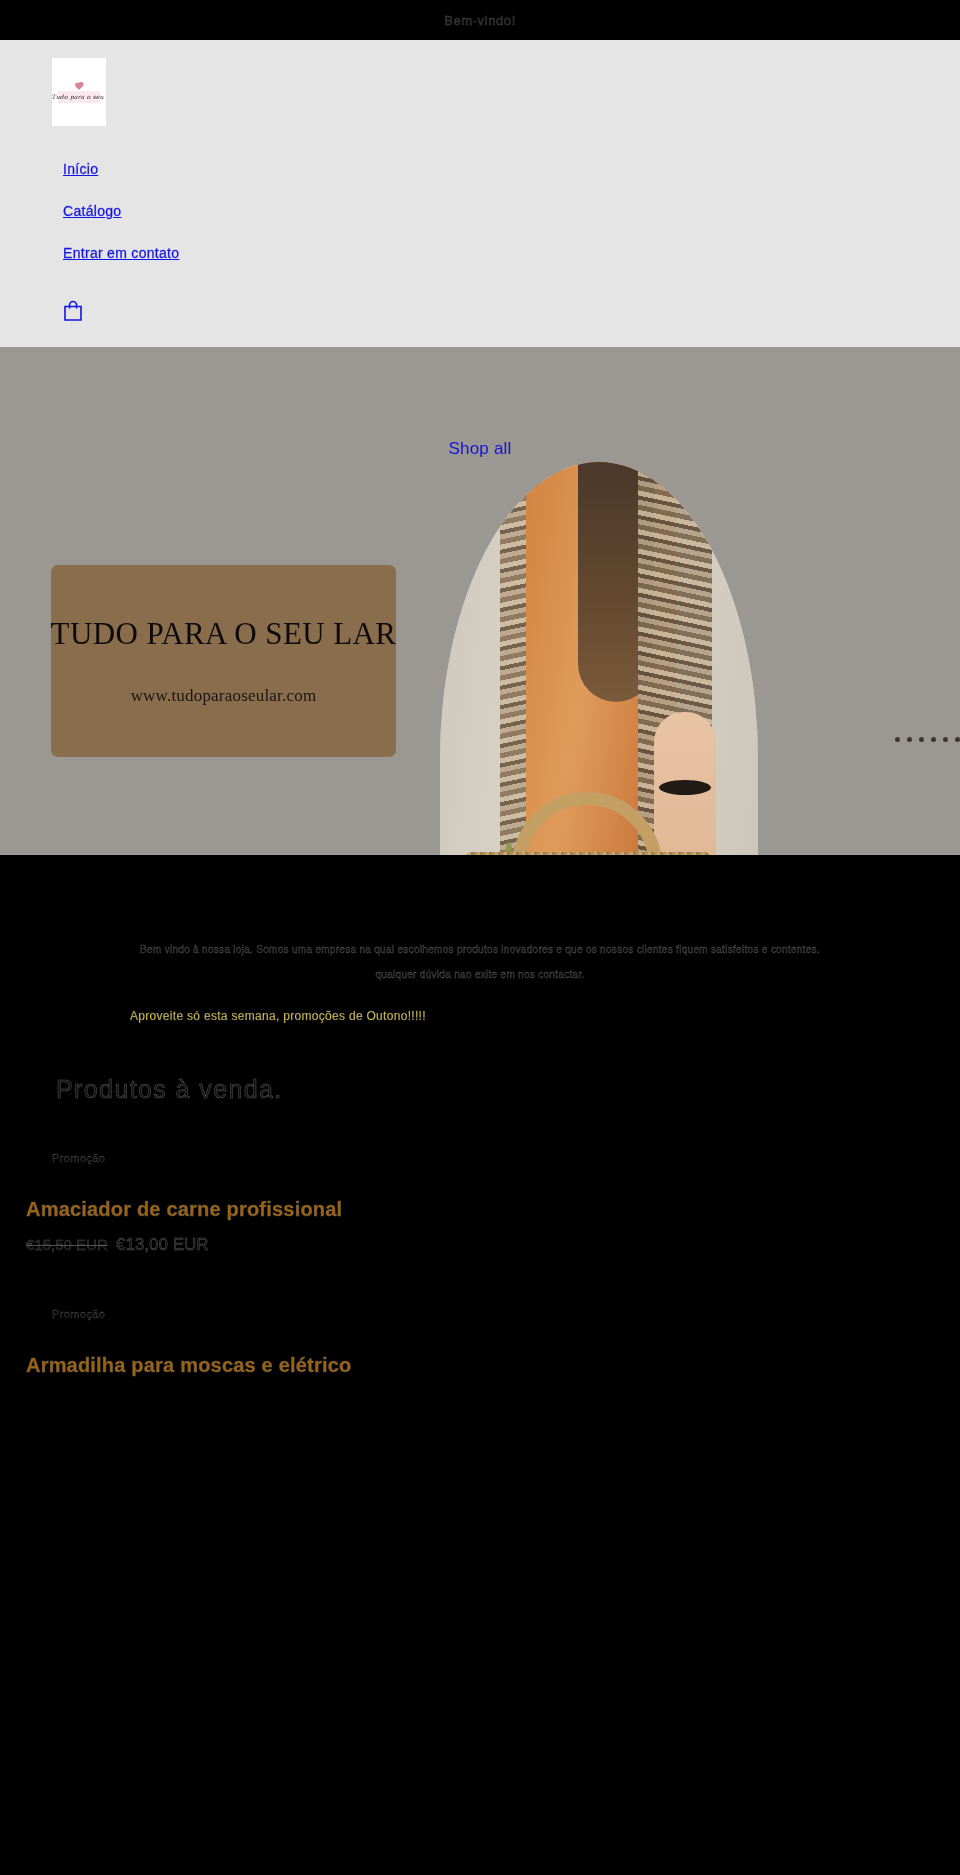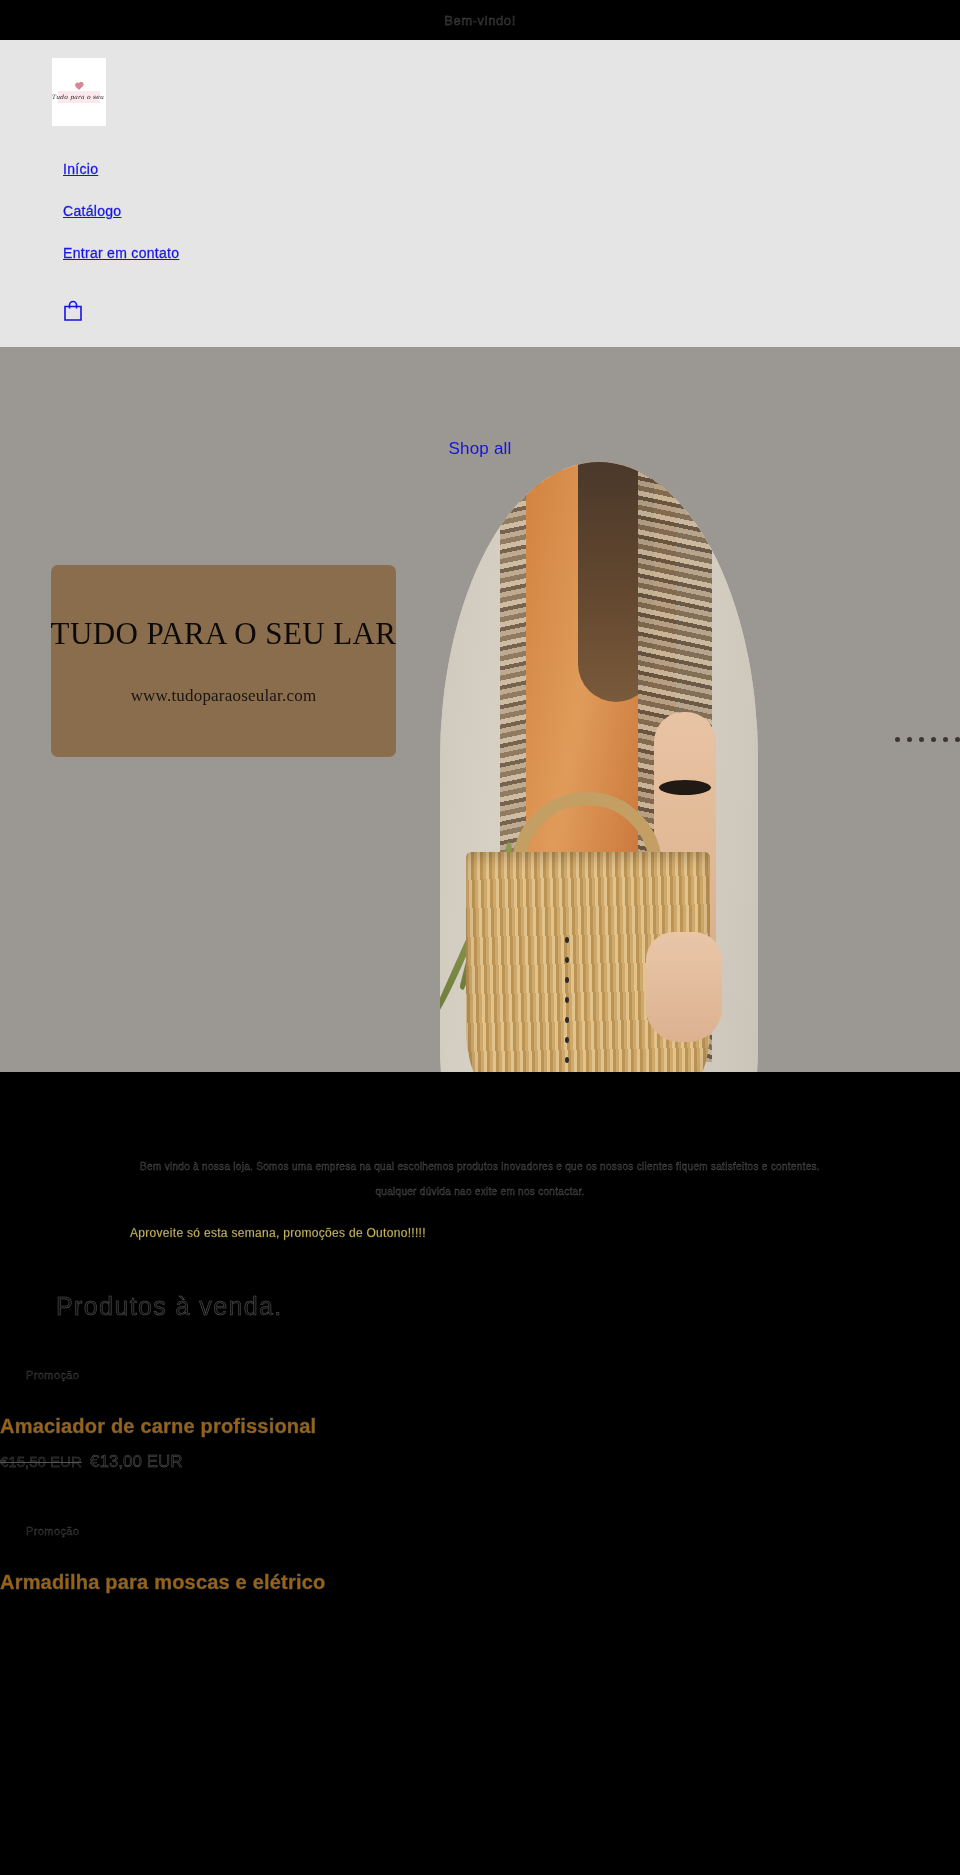--- a/index.html
+++ b/index.html
@@ -98,21 +98,21 @@
 
   .header-actions {
     margin-top: 26px;
     margin-left: 63px;
   }
   .cart-icon { display: block; }
 
   
   .hero {
     position: relative;
-    height: 725px;
+    height: 508px;
     background: #9b9792;
     overflow: hidden;
     padding-left: 32px;
   }
   .hero-shopall {
     position: absolute;
     left: 0; right: 0;
     top: 92px;
     text-align: center;
     color: #1414e0;
@@ -310,21 +310,21 @@
     padding-top: 52px;
   }
   .products-title {
     margin-left: 56px;
     font-size: 25px;
     color: #111;
     letter-spacing: 1.4px;
     -webkit-text-stroke: 0.5px #5a5a5a;
     font-weight: normal;
   }
-  .product-list { margin-top: 48px; }
+  .product-list { margin-top: 48px; padding-left: 26px; }
   .product-card { margin-bottom: 52px; }
   .product-badge {
     margin-left: 26px;
     font-size: 11px;
     color: #141414;
     letter-spacing: 0.4px;
     -webkit-text-stroke: 0.3px #4e4e4e;
   }
   .product-name {
     margin-top: 34px;

